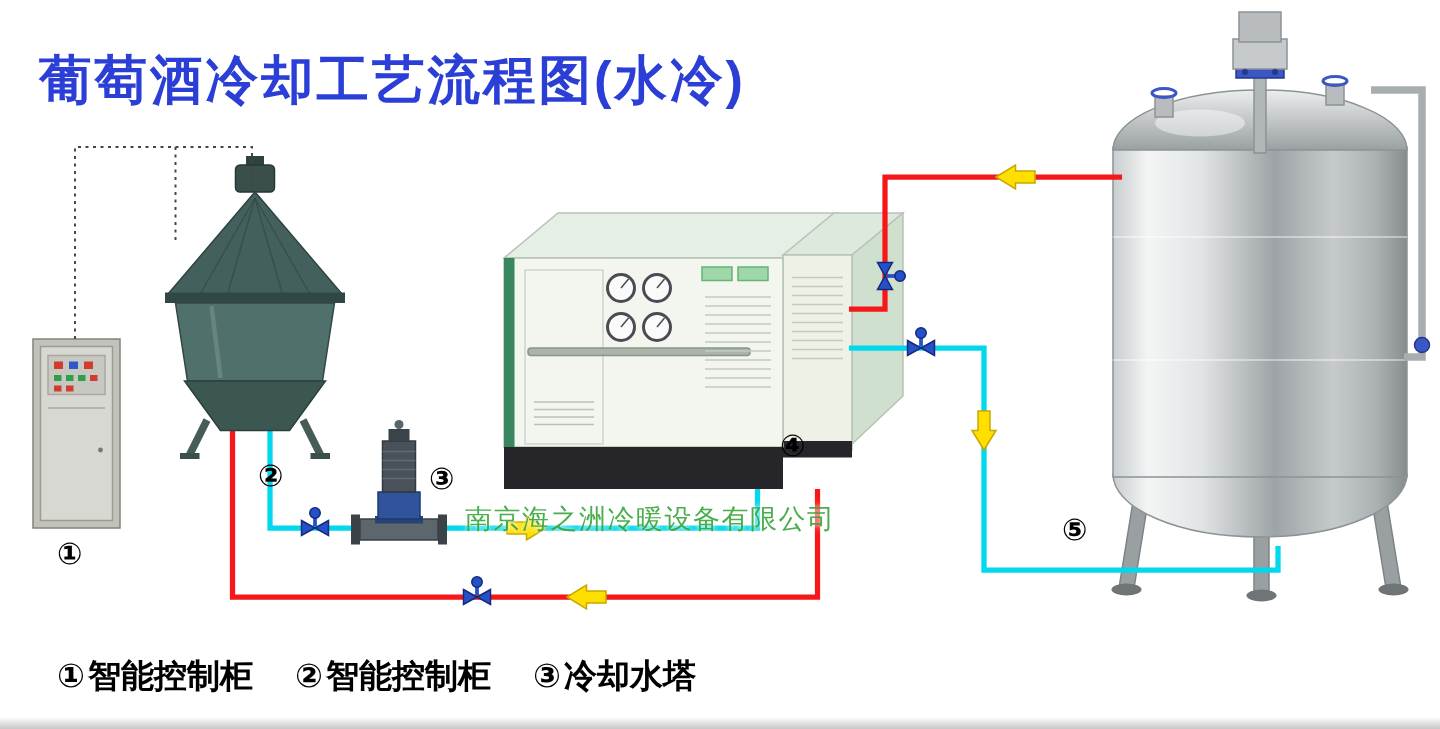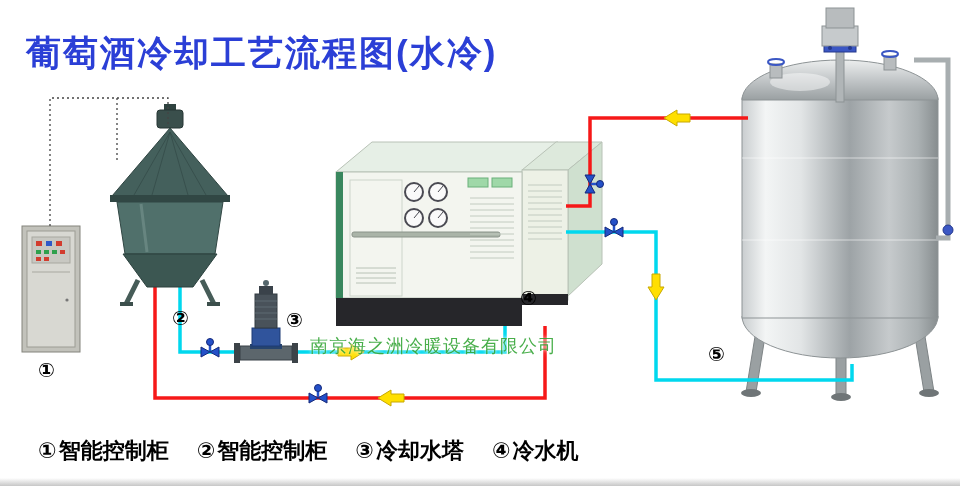--- a/index.html
+++ b/index.html
@@ -228,17 +228,16 @@
   <div class="num" style="left:286px;top:310px">③</div>
   <div class="num" style="left:520px;top:288px">④</div>
   <div class="num" style="left:708px;top:344px">⑤</div>
 
   <div class="watermark">南京海之洲冷暖设备有限公司</div>
 
   <div class="legend">
     <span class="legend-item"><span>①</span><span>智能控制柜</span></span>
     <span class="legend-item"><span>②</span><span>智能控制柜</span></span>
     <span class="legend-item"><span>③</span><span>冷却水塔</span></span>
-    <span class="legend-item"><span>④</span><span>冷水机</span></span>
   </div>
 
   <div class="bottom-shade"></div>
 </div>
 
 </body></html>

